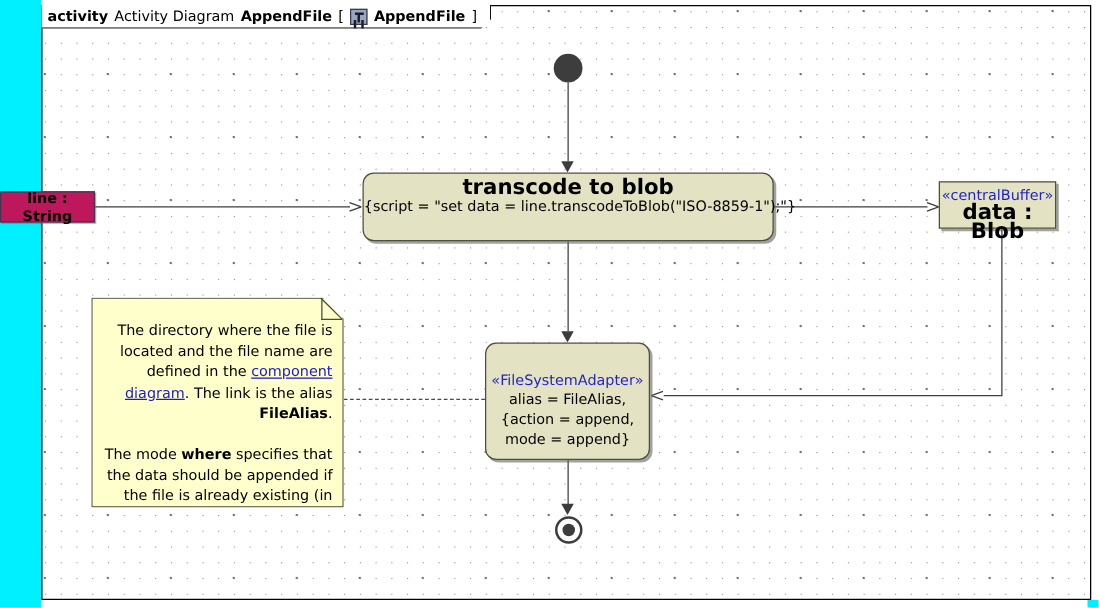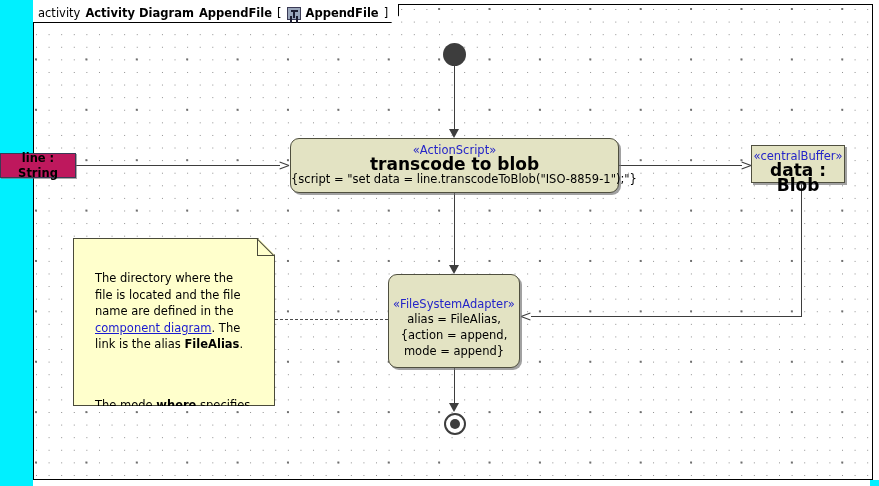--- a/index.html
+++ b/index.html
@@ -81,24 +81,24 @@
     border-top: none;
     border-left: none;
     box-sizing: border-box;
     font-size: 11.5px;
     color: #000000;
     white-space: nowrap;
     -webkit-clip-path: polygon(0 0, 100% 0, 100% 60%, calc(100% - 8px) 100%, 0 100%);
     clip-path: polygon(0 0, 100% 0, 100% 60%, calc(100% - 8px) 100%, 0 100%);
   }
   .frame-tab .kind {
+    font-weight: bold;
+  }
+  .frame-tab .dtype {
     font-weight: normal;
-  }
-  .frame-tab .dtype {
-    font-weight: bold;
     text-align: right;
   }
   .frame-tab .dname {
     font-weight: bold;
   }
   .frame-tab .brk { font-weight: normal; }
   .tab-icon {
     display: inline-block;
     width: 14px;
     height: 13px;
@@ -324,21 +324,21 @@
     content: "";
     position: absolute;
     left: -1px;
     top: -1px;
     width: 24px;
     height: 1px;
     background: #4a4a3a;
     transform: rotate(45deg);
     transform-origin: left top;
   }
-  .note p { margin: 14px; }
+  .note p { margin: 0; text-align: right; }
   .note .gap { height: 16.5px; }
   .note a {
     color: #1a1ad0;
     text-decoration: underline;
   }
   .note b { font-weight: bold; }
 </style>
 </head>
 <body>
 
@@ -382,21 +382,20 @@
 
   <div class="edge-h-dash" style="left:275px; top:319px; width:113px;"></div>
 
   <div class="initial-node"></div>
 
   <div class="node" id="node-param">
     <span class="node-name">line : String</span>
   </div>
 
   <div class="node action-node" id="node-transcode">
-    <div class="stereo">«ActionScript»</div>
     <div class="node-name">transcode to blob</div>
     <div class="node-spec">{script = "set data = line.transcodeToBlob("ISO-8859-1");"}</div>
   </div>
 
   <div class="node action-node" id="node-append">
     <div class="stereo">«FileSystemAdapter»</div>
     <div class="node-spec">alias = FileAlias,</div>
     <div class="node-spec">{action = append,</div>
     <div class="node-spec">mode = append}</div>
   </div>

